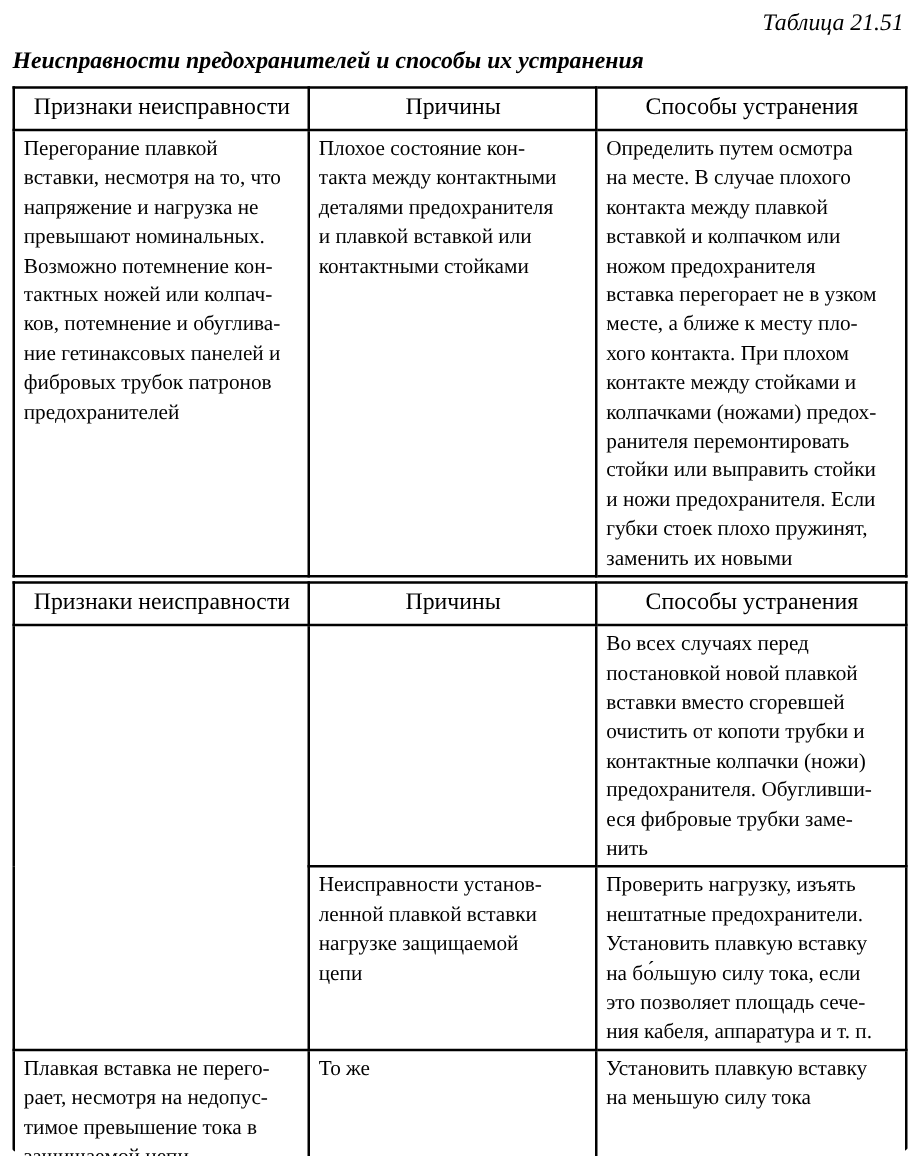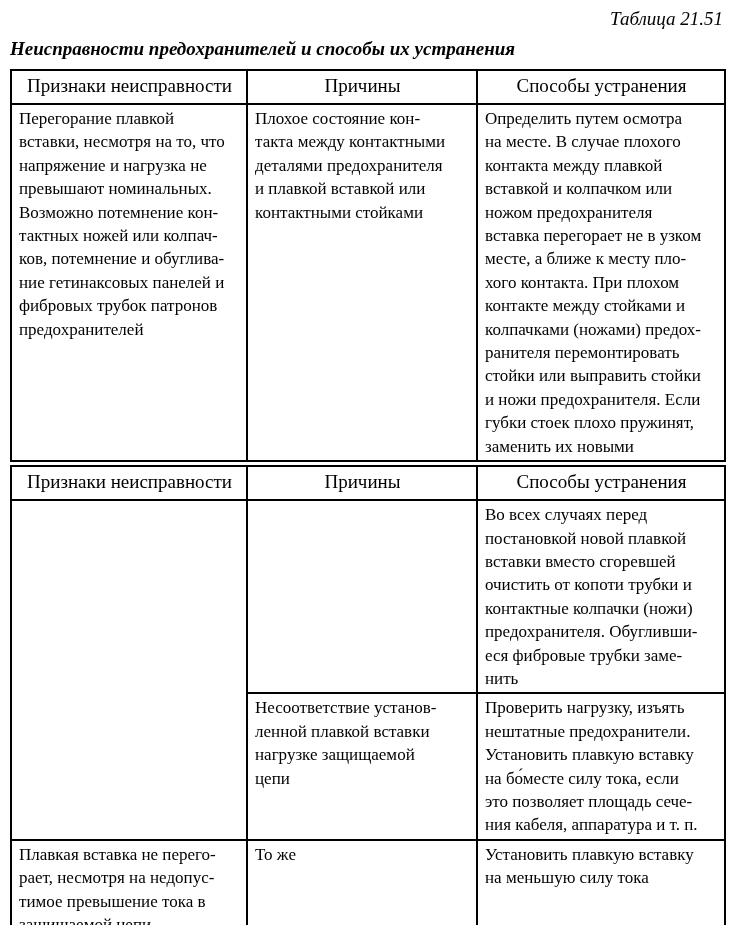--- a/index.html
+++ b/index.html
@@ -10,20 +10,21 @@
     font-family: "Liberation Serif", "DejaVu Serif", serif;
   }
   .page {
     position: relative;
     width: 735px;
     height: 925px;
     background: #ffffff;
     box-sizing: border-box;
     padding: 6px 10px 0 10px;
     overflow: hidden;
+    border-radius: 25px;
   }
   .table-caption {
     text-align: right;
     font-style: italic;
     font-size: 19px;
     line-height: 22px;
     margin: 2px 2px 8px 0;
   }
   .table-title {
     font-style: italic;
@@ -145,28 +146,28 @@
         <td class="h-row2">Во всех случаях перед
 постановкой новой плавкой
 вставки вместо сгоревшей
 очистить от копоти трубки и
 контактные колпачки (ножи)
 предохранителя. Обугливши-
 еся фибровые трубки заме-
 нить</td>
       </tr>
       <tr>
-        <td class="h-row3">Несоответствие установ-
+        <td class="h-row3">Неисправности установ-
 ленной плавкой вставки
 нагрузке защищаемой
 цепи</td>
         <td class="h-row3">Проверить нагрузку, изъять
 нештатные предохранители.
 Установить плавкую вставку
-на бо́месте силу тока, если
+на бо́льшую силу тока, если
 это позволяет площадь сече-
 ния кабеля, аппаратура и т. п.</td>
       </tr>
       <tr>
         <td class="h-row4">Плавкая вставка не перего-
 рает, несмотря на недопус-
 тимое превышение тока в
 защищаемой цепи</td>
         <td class="h-row4">То же</td>
         <td class="h-row4">Установить плавкую вставку

